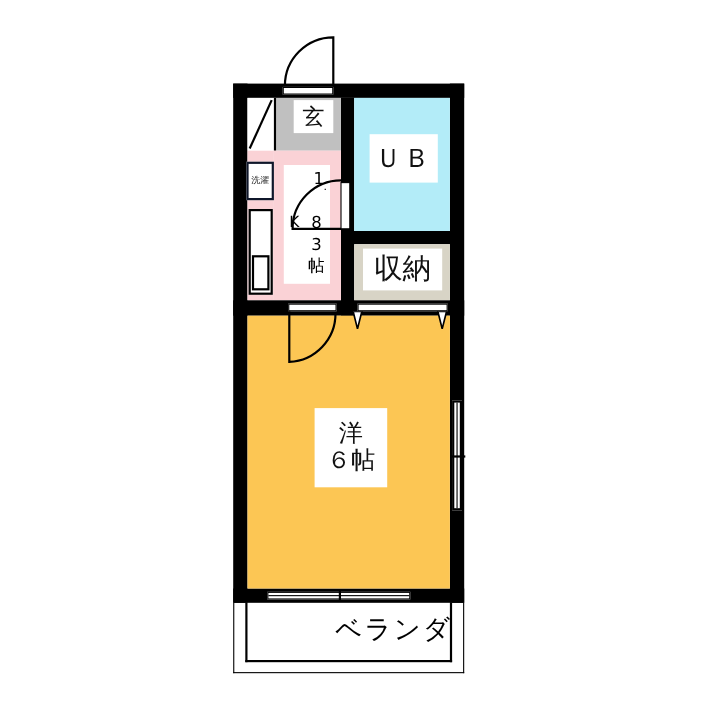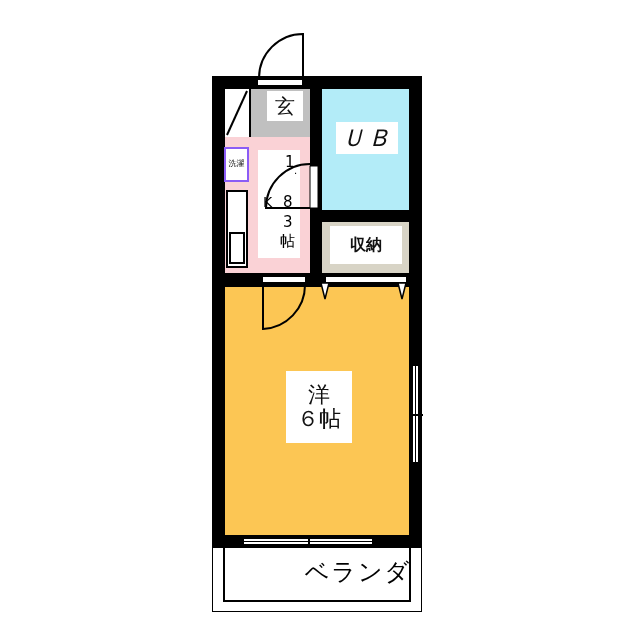--- a/index.html
+++ b/index.html
@@ -26,42 +26,42 @@
 
 <div class="abs" style="left:225px;top:89px;width:26px;height:48px;background:#fff;border-right:2px solid #000;">
   <svg width="26" height="48">
       <line x1="2" y1="46" x2="22" y2="2" stroke="#000" stroke-width="2"></line>
     </svg>
 </div>
 
 <div class="abs wall" style="left:310px;top:89px;width:12px;height:198px;"></div>
 
 <div class="abs" style="left:322px;top:89px;width:87px;height:121px;background:#b3ecf8;"></div>
-<div class="abs label" style="left:336px;top:122px;width:62px;height:32px;font-size:24px;letter-spacing:2px;font-style:italic;">ＵＢ</div>
+<div class="abs label" style="left:336px;top:122px;width:62px;height:44px;font-size:24px;letter-spacing:2px;">ＵＢ</div>
 
 <div class="abs wall" style="left:310px;top:210px;width:100px;height:12px;"></div>
 
 <div class="abs" style="left:322px;top:222px;width:87px;height:51px;background:#d8d4c6;"></div>
-<div class="abs label" style="left:330px;top:226px;width:72px;height:38px;font-size:16px;font-weight:bold;">収納</div>
+<div class="abs label" style="left:330px;top:226px;width:72px;height:38px;font-size:26px;">収納</div>
 
 <div class="abs" style="left:249px;top:137px;width:61px;height:136px;background:#fad2d6;"></div>
 <div class="abs" style="left:258px;top:150px;width:42px;height:108px;background:#fff;"></div>
 <div class="abs" style="left:285px;top:153px;font-size:15px;">1</div>
 <div class="abs" style="left:294px;top:165px;font-size:10px;">.</div>
 <div class="abs" style="left:263px;top:194px;font-size:14px;">K</div>
 <div class="abs" style="left:283px;top:193px;font-size:15px;">8</div>
 <div class="abs" style="left:283px;top:213px;font-size:15px;">3</div>
 <div class="abs" style="left:280px;top:232px;font-size:15px;">帖</div>
 <svg class="abs" style="left:262px;top:162px;" width="60" height="50">
   <path d="M48 2 A44 44 0 0 0 4 46 L48 46" fill="none" stroke="#000" stroke-width="2"></path>
   <rect x="48" y="4" width="8" height="42" fill="#fff" stroke="#000" stroke-width="1"></rect>
 </svg>
 
 <div class="abs" style="left:225px;top:137px;width:24px;height:136px;background:#fad2d6;"></div>
-<div class="abs label" style="left:224px;top:147px;width:25px;height:35px;border:2px solid #8b5cf6;font-size:8px;">
+<div class="abs label" style="left:224px;top:147px;width:25px;height:35px;border:2px solid #0f172a;font-size:8px;">
   <span>洗濯</span>
 </div>
 <div class="abs" style="left:226px;top:190px;width:22px;height:78px;background:#fff;border:2px solid #000;"></div>
 <div class="abs" style="left:229px;top:232px;width:16px;height:32px;border:2px solid #000;background:#fff;"></div>
 
 <div class="abs wall" style="left:212px;top:273px;width:210px;height:14px;"></div>
 <div class="abs" style="left:262px;top:276px;width:44px;height:7px;background:#fff;border:1px solid #000;"></div>
 <div class="abs" style="left:325px;top:276px;width:82px;height:7px;background:#fff;border:1px solid #000;"></div>
 
 <div class="abs" style="left:225px;top:287px;width:184px;height:248px;background:#fcc654;"></div>

